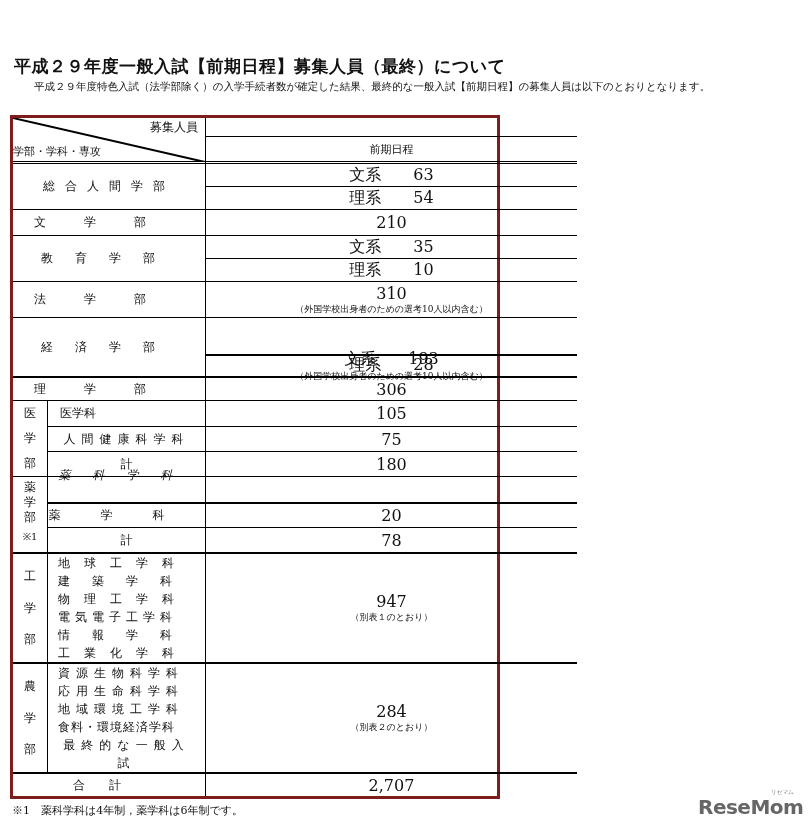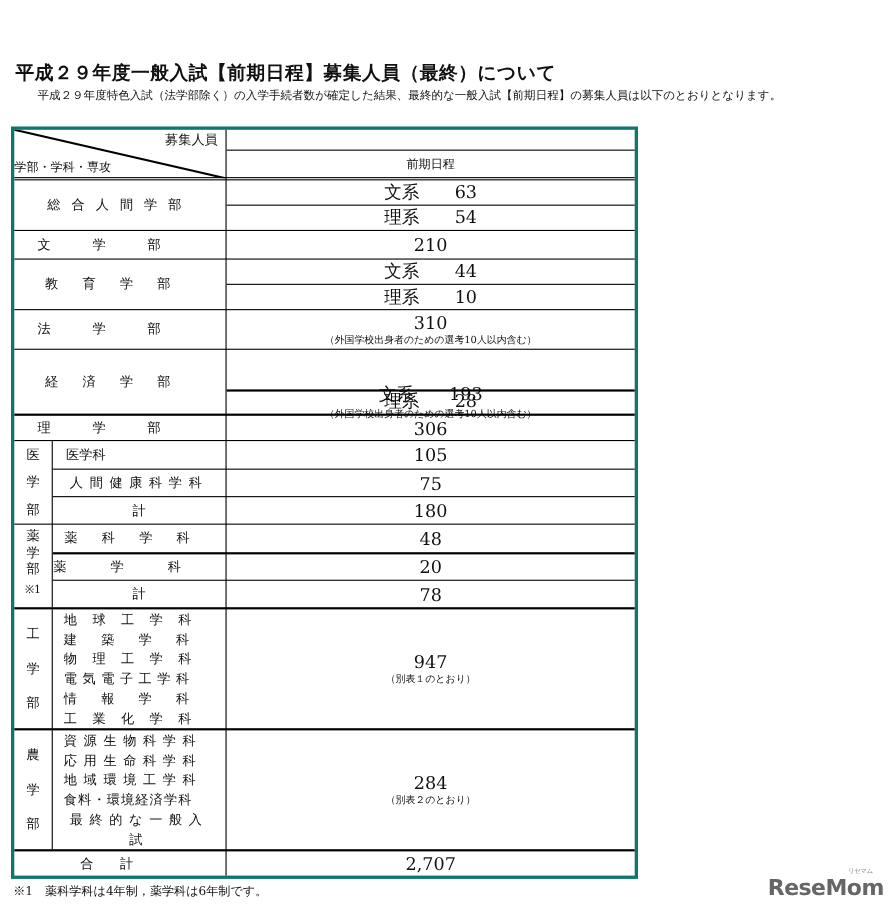--- a/index.html
+++ b/index.html
@@ -1,21 +1,21 @@
 <!DOCTYPE html>
 <html><head>
 <meta charset="utf-8">
 <style>
   html, body { margin: 0; padding: 0; background: #ffffff; }
   body { width: 810px; height: 831px; position: relative; overflow: hidden;
          font-family: "DejaVu Serif", "Liberation Serif", serif; color: #111; }
   .title { position: absolute; left: 14px; top: 55px; font-family: "DejaVu Sans", "Liberation Sans", sans-serif;
            font-weight: bold; font-size: 17px; letter-spacing: 0.5px; white-space: nowrap; }
   .lead { position: absolute; left: 34px; top: 80px; font-size: 10.5px; white-space: nowrap; }
-  .tbl { position: absolute; left: 10px; top: 115px; width: 570px; border: 3px solid #0f766e;
+  .tbl { position: absolute; left: 10px; top: 115px; width: 490px; border: 3px solid #7f1d1d;
          box-sizing: border-box; height: 684px; }
   .cell { position: absolute; box-sizing: border-box; display: flex; align-items: center; justify-content: center;
           font-size: 12px; text-align: center; }
   .hl { position: absolute; height: 0; border-top: 1px solid #000; }
   .vl { position: absolute; width: 0; border-left: 1px solid #000; }
   .dbl { border-top: 3px double #000; }
   .spread { display: flex; justify-content: space-between; }
   .small { font-size: 9px; }
   .stack { flex-direction: column; }
   .val { font-size: 16px; }
@@ -55,21 +55,21 @@
 
   <div class="cell" style="left:0; top:92px; width:192px; height:25px;">
       <span style="letter-spacing:38px;">文学部</span>
     </div>
   <div class="cell val" style="left:193px; top:92px; width:371px; height:25px;">210</div>
   <div class="hl" style="left:0; top:117px; width:564px;"></div>
 
   <div class="cell" style="left:0; top:118px; width:192px; height:45px;">
       <span style="letter-spacing:22px;">教育学部</span>
     </div>
-  <div class="cell val" style="left:193px; top:118px; width:371px; height:22px;">文系　　44</div>
+  <div class="cell val" style="left:193px; top:118px; width:371px; height:22px;">文系　　35</div>
   <div class="hl" style="left:193px; top:140px; width:371px;"></div>
   <div class="cell val" style="left:193px; top:141px; width:371px; height:22px;">理系　　10</div>
   <div class="hl" style="left:0; top:163px; width:564px;"></div>
 
   <div class="cell" style="left:0; top:164px; width:192px; height:35px;">
       <span style="letter-spacing:38px;">法学部</span>
     </div>
   <div class="cell stack" style="left:193px; top:164px; width:371px; height:35px;">
     <span class="val">310</span>
     <span class="small">（外国学校出身者のための選考10人以内含む）</span>
@@ -112,24 +112,23 @@
   <div class="cell" style="left:35px; top:334px; width:157px; height:24px;">計</div>
   <div class="cell val" style="left:193px; top:334px; width:371px; height:24px;">180</div>
   <div class="hl" style="left:0; top:358px; width:564px;"></div>
 
   <div class="cell stack" style="left:0; top:359px; width:34px; height:75px; justify-content:flex-start; padding-top:3px; line-height:15px;">
     <span>薬</span>
       <span>学</span>
       <span>部</span>
       <span style="font-size:10px; margin-top:4px;">※1</span>
   </div>
-  <div class="cell" style="left:35px; top:359px; width:157px; height:25px;">
+  <div class="cell" style="left:35px; top:345px; width:157px; height:25px;font-style:italic;">
       <span style="letter-spacing:22px;">薬科学科</span>
     </div>
-  <div class="cell val" style="left:193px; top:359px; width:371px; height:25px;">48</div>
   <div class="hl" style="left:35px; top:384px; width:529px; border-top-width:2px;"></div>
   <div class="cell" style="left:35px; top:385px; width:157px; height:25px;">
       <span style="letter-spacing:40px;">薬学科</span>
     </div>
   <div class="cell val" style="left:193px; top:385px; width:371px; height:25px;">20</div>
   <div class="hl" style="left:35px; top:409px; width:529px;"></div>
   <div class="cell" style="left:35px; top:410px; width:157px; height:24px;">計</div>
   <div class="cell val" style="left:193px; top:410px; width:371px; height:24px;">78</div>
   <div class="hl" style="left:0; top:434px; width:564px; border-top-width:2px;"></div>
 

